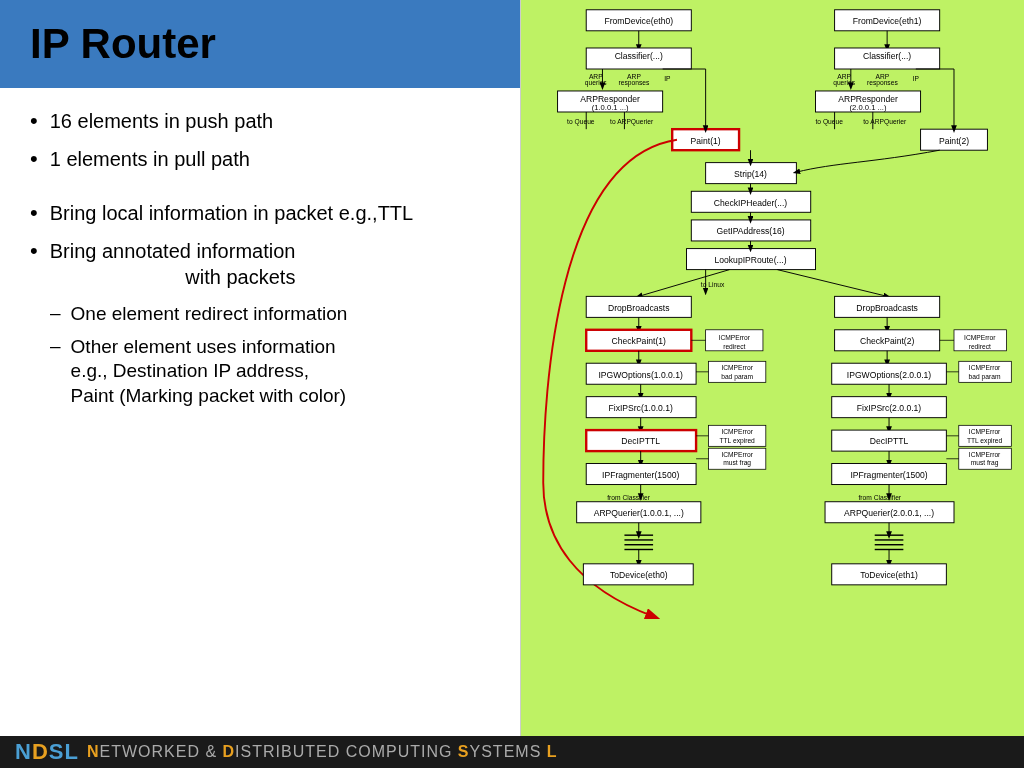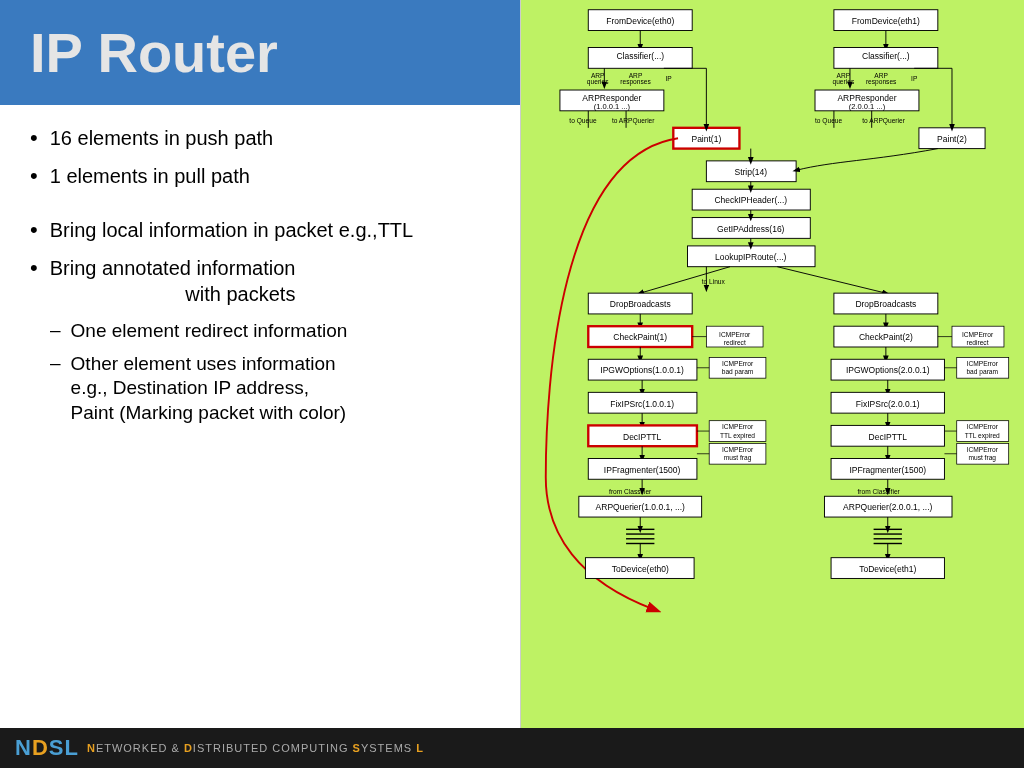--- a/index.html
+++ b/index.html
@@ -27,22 +27,22 @@
       padding: 0;
     }
 
     .title-banner {
       background: #3a7abf;
       padding: 20px 30px;
       margin-bottom: 20px;
     }
 
     .title-banner h1 {
-      color: #e5e5e5;
-      font-size: 56px;
+      color: #000000;
+      font-size: 42px;
       font-weight: bold;
     }
 
     .bullet-list {
       padding: 0 30px 10px 30px;
       flex: 1;
     }
 
     .bullet-item {
       display: flex;
@@ -98,21 +98,21 @@
       position: relative;
     }
 
     .diagram-svg {
       width: 100%;
       height: 100%;
     }
 
     
     .footer {
-      height: 40px;
+      height: 32px;
       background: #1a1a1a;
       display: flex;
       align-items: center;
       padding: 0 15px;
     }
 
     .footer-logo {
       display: flex;
       align-items: center;
     }
@@ -123,21 +123,21 @@
       letter-spacing: 1px;
     }
 
     .footer-n { color: #4a9fd4; }
     .footer-d { color: #e8a020; }
     .footer-s { color: #4a9fd4; }
     .footer-l { color: #4a9fd4; }
 
     .footer-text {
       color: #aaa;
-      font-size: 11px;
+      font-size: 16px;
       margin-left: 8px;
       text-transform: uppercase;
       letter-spacing: 1px;
     }
 
     .footer-text .highlight {
       color: #e8a020;
       font-weight: bold;
     }
   </style>

